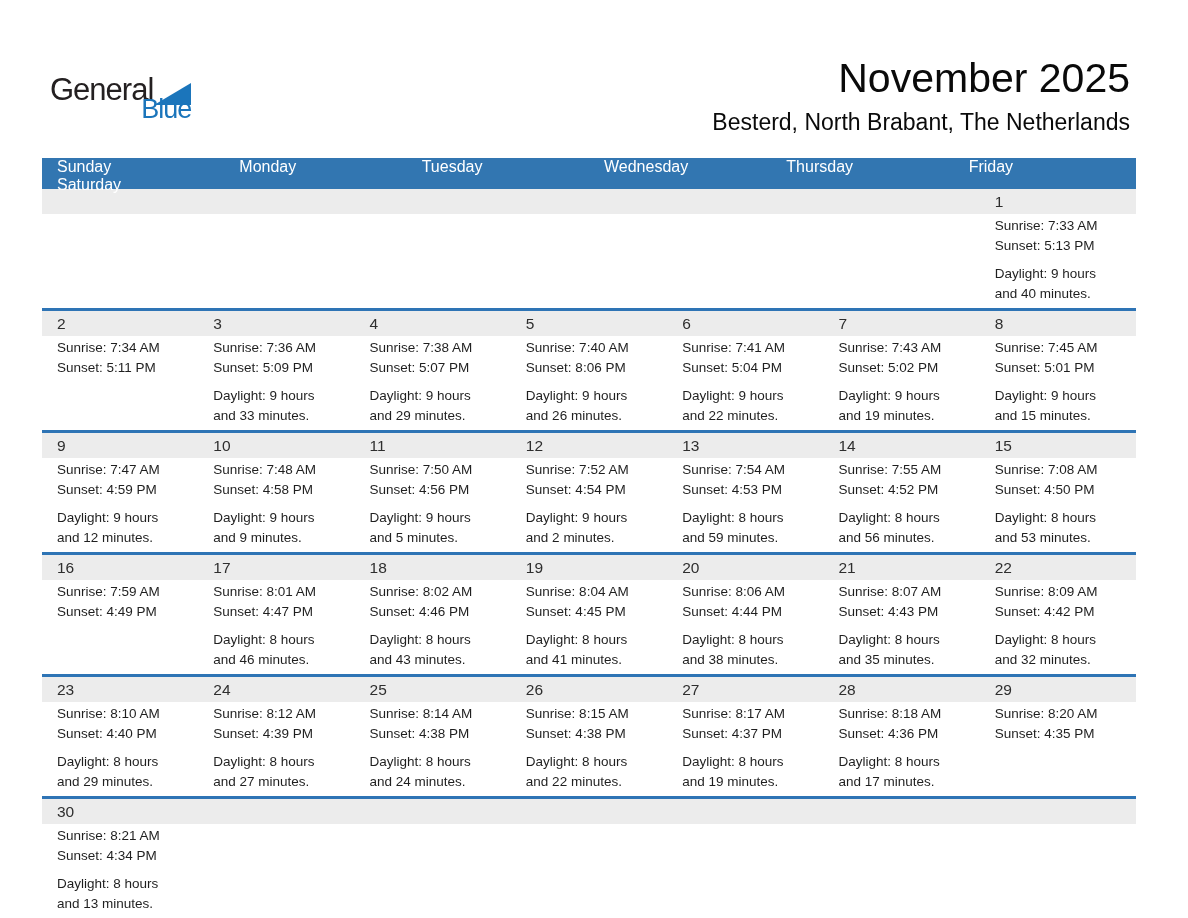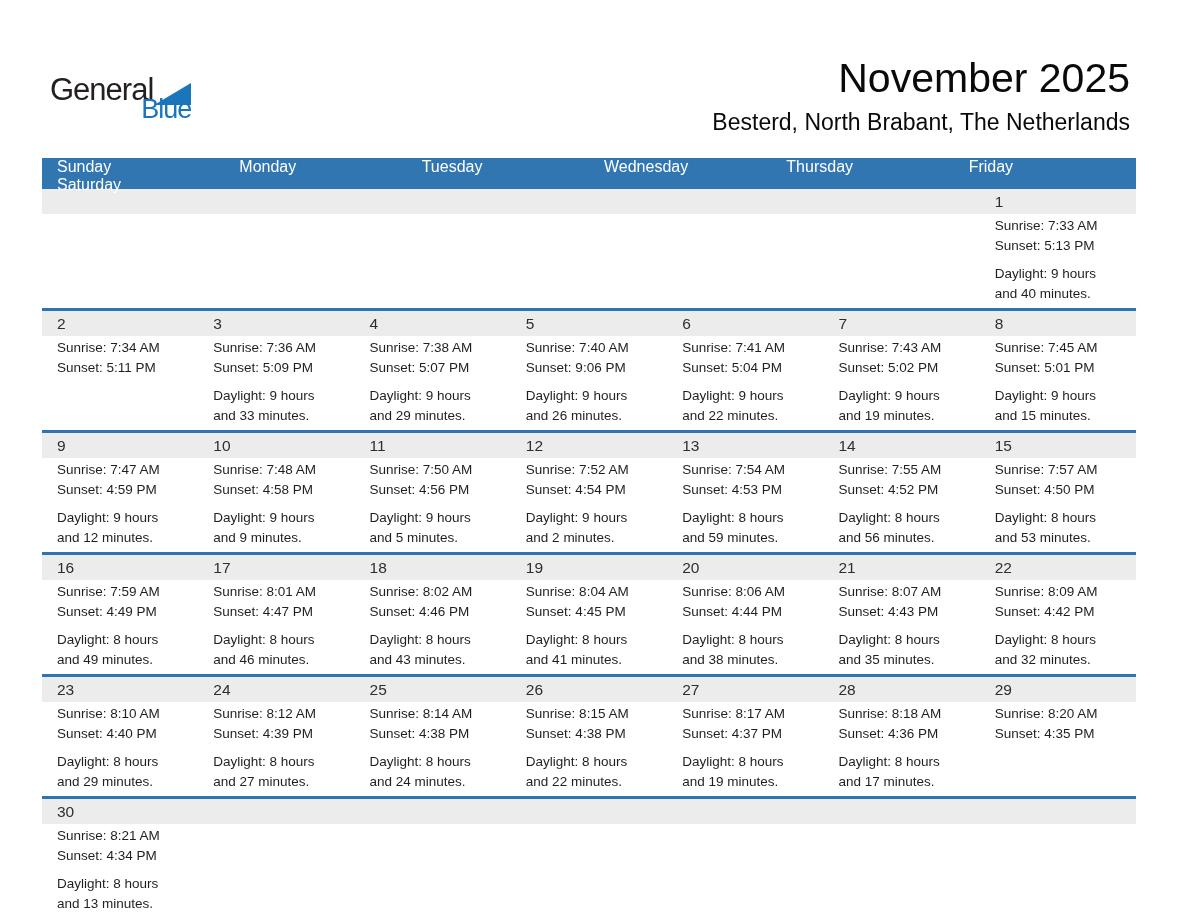--- a/index.html
+++ b/index.html
@@ -145,21 +145,21 @@
               <div class="sunset">Sunset: 5:09 PM</div>
               <div class="daylight">Daylight: 9 hours and 33 minutes.</div>
             </div>
             <div class="info-cell">
               <div class="sunrise">Sunrise: 7:38 AM</div>
               <div class="sunset">Sunset: 5:07 PM</div>
               <div class="daylight">Daylight: 9 hours and 29 minutes.</div>
             </div>
             <div class="info-cell">
               <div class="sunrise">Sunrise: 7:40 AM</div>
-              <div class="sunset">Sunset: 9:06 PM</div>
+              <div class="sunset">Sunset: 8:06 PM</div>
               <div class="daylight">Daylight: 9 hours and 26 minutes.</div>
             </div>
             <div class="info-cell">
               <div class="sunrise">Sunrise: 7:41 AM</div>
               <div class="sunset">Sunset: 5:04 PM</div>
               <div class="daylight">Daylight: 9 hours and 22 minutes.</div>
             </div>
             <div class="info-cell">
               <div class="sunrise">Sunrise: 7:43 AM</div>
               <div class="sunset">Sunset: 5:02 PM</div>
@@ -207,41 +207,40 @@
               <div class="sunrise">Sunrise: 7:54 AM</div>
               <div class="sunset">Sunset: 4:53 PM</div>
               <div class="daylight">Daylight: 8 hours and 59 minutes.</div>
             </div>
             <div class="info-cell">
               <div class="sunrise">Sunrise: 7:55 AM</div>
               <div class="sunset">Sunset: 4:52 PM</div>
               <div class="daylight">Daylight: 8 hours and 56 minutes.</div>
             </div>
             <div class="info-cell">
-              <div class="sunrise">Sunrise: 7:57 AM</div>
+              <div class="sunrise">Sunrise: 7:08 AM</div>
               <div class="sunset">Sunset: 4:50 PM</div>
               <div class="daylight">Daylight: 8 hours and 53 minutes.</div>
             </div>
           </div>
         </div>
         <div class="week">
           <div class="date-row">
             <div class="date-cell">16</div>
             <div class="date-cell">17</div>
             <div class="date-cell">18</div>
             <div class="date-cell">19</div>
             <div class="date-cell">20</div>
             <div class="date-cell">21</div>
             <div class="date-cell">22</div>
           </div>
           <div class="info-row">
             <div class="info-cell">
               <div class="sunrise">Sunrise: 7:59 AM</div>
               <div class="sunset">Sunset: 4:49 PM</div>
-              <div class="daylight">Daylight: 8 hours and 49 minutes.</div>
             </div>
             <div class="info-cell">
               <div class="sunrise">Sunrise: 8:01 AM</div>
               <div class="sunset">Sunset: 4:47 PM</div>
               <div class="daylight">Daylight: 8 hours and 46 minutes.</div>
             </div>
             <div class="info-cell">
               <div class="sunrise">Sunrise: 8:02 AM</div>
               <div class="sunset">Sunset: 4:46 PM</div>
               <div class="daylight">Daylight: 8 hours and 43 minutes.</div>

